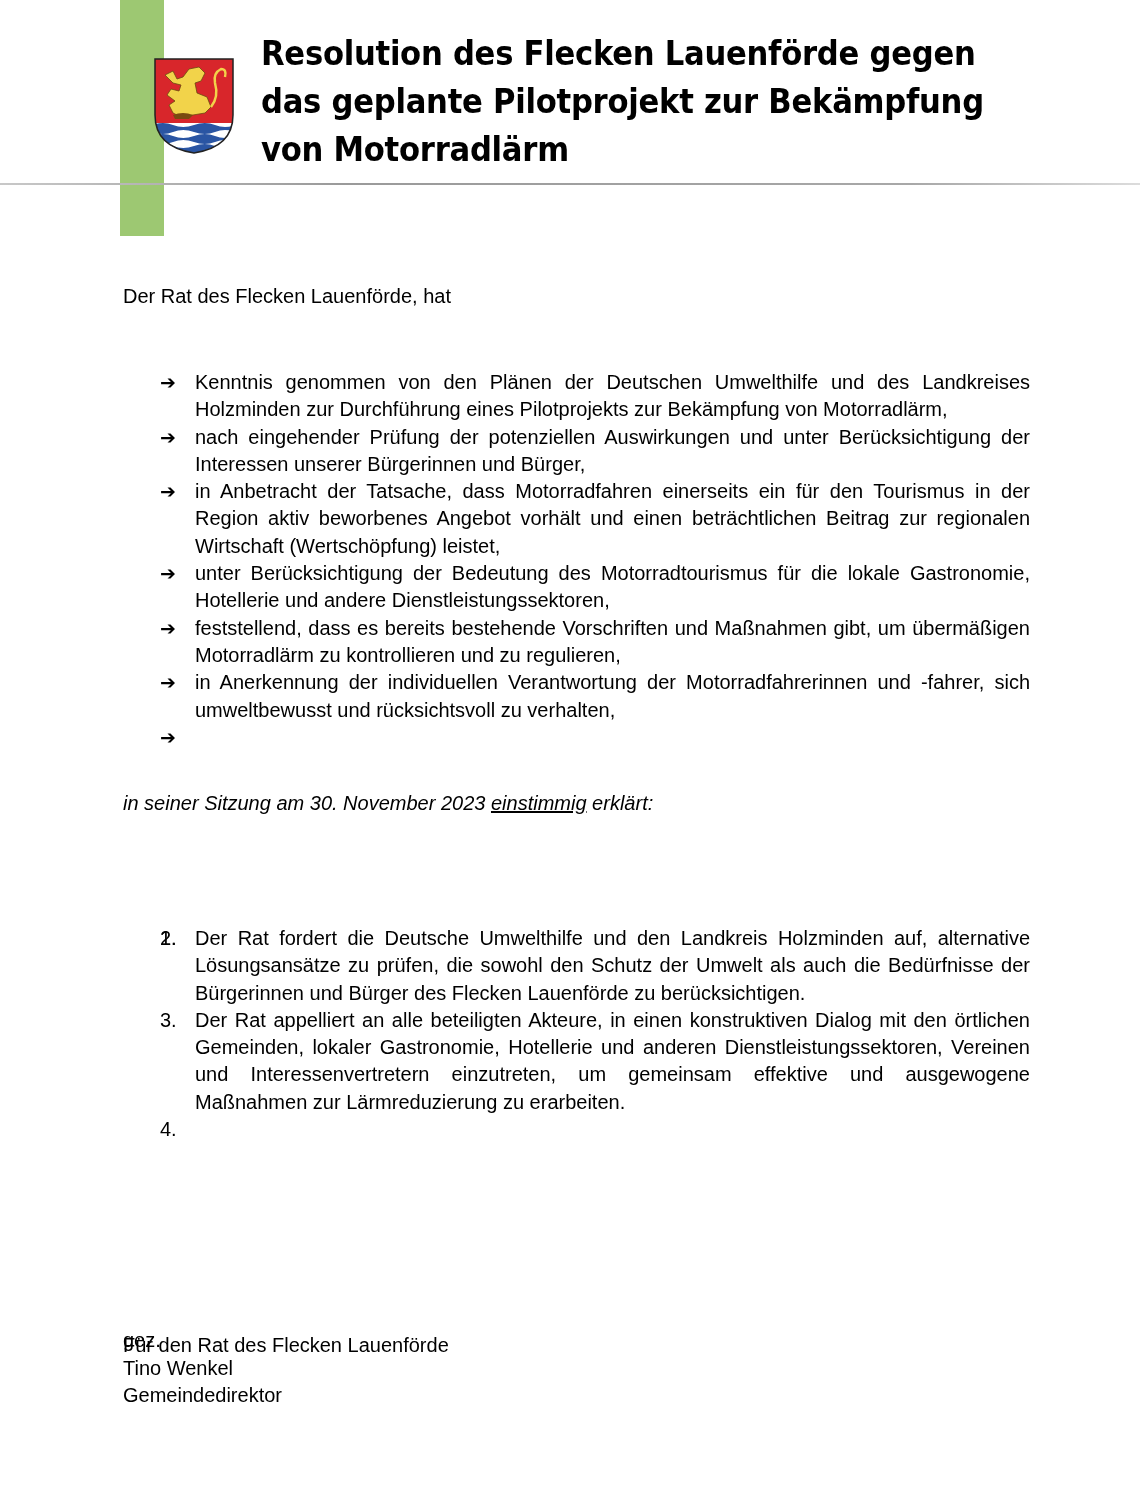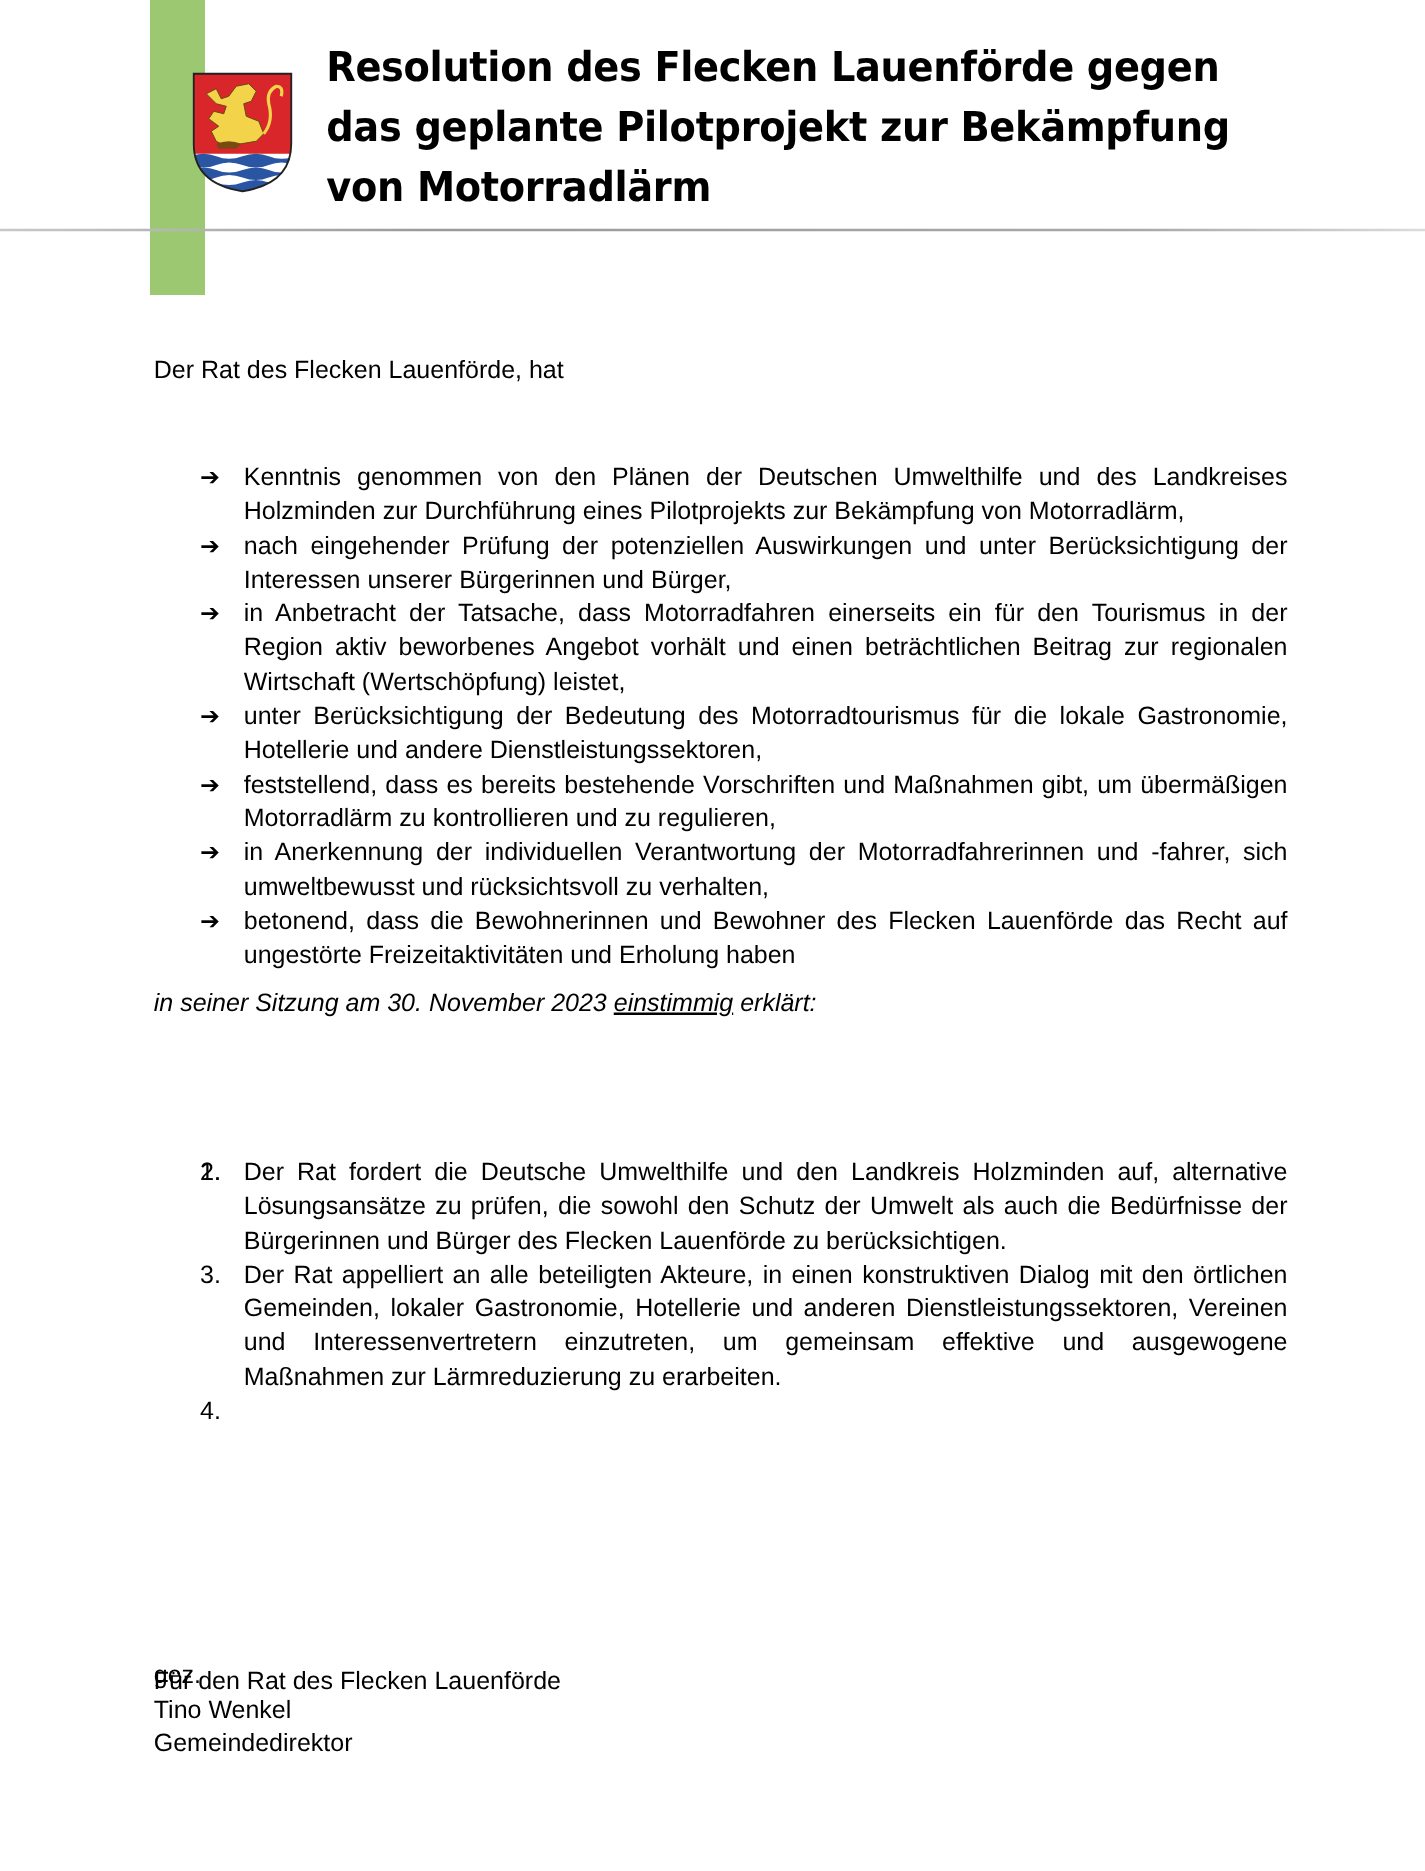--- a/index.html
+++ b/index.html
@@ -59,21 +59,21 @@
 
 <div class="intro body-text">Der Rat des Flecken Lauenförde, hat</div>
 
 <ul class="bullets body-text">
   <li><span class="arrow">➔</span><span>Kenntnis genommen von den Plänen der Deutschen Umwelthilfe und des Landkreises Holzminden zur Durchführung eines Pilotprojekts zur Bekämpfung von Motorradlärm,</span></li>
   <li><span class="arrow">➔</span><span>nach eingehender Prüfung der potenziellen Auswirkungen und unter Berücksichtigung der Interessen unserer Bürgerinnen und Bürger,</span></li>
   <li><span class="arrow">➔</span><span>in Anbetracht der Tatsache, dass Motorradfahren einerseits ein für den Tourismus in der Region aktiv beworbenes Angebot vorhält und einen beträchtlichen Beitrag zur regionalen Wirtschaft (Wertschöpfung) leistet,</span></li>
   <li><span class="arrow">➔</span><span>unter Berücksichtigung der Bedeutung des Motorradtourismus für die lokale Gastronomie, Hotellerie und andere Dienstleistungssektoren,</span></li>
   <li><span class="arrow">➔</span><span>feststellend, dass es bereits bestehende Vorschriften und Maßnahmen gibt, um übermäßigen Motorradlärm zu kontrollieren und zu regulieren,</span></li>
   <li><span class="arrow">➔</span><span>in Anerkennung der individuellen Verantwortung der Motorradfahrerinnen und -fahrer, sich umweltbewusst und rücksichtsvoll zu verhalten,</span></li>
-  <li><span class="arrow">➔</span><span>betonend, dass die Bewohnerinnen und Bewohner des Flecken Lauenförde das Recht auf ungestörte Freizeitaktivitäten und Erholung haben</span></li>
+  <li><span class="arrow">➔</span></li>
 </ul>
 
 <div class="session body-text"><span>in seiner Sitzung am 30. November 2023 </span><u>einstimmig</u><span> erklärt:</span></div>
 
 <ol class="decisions body-text">
   <li><span class="num">1.</span></li>
   <li><span class="num">2.</span><span>Der Rat fordert die Deutsche Umwelthilfe und den Landkreis Holzminden auf, alternative Lösungsansätze zu prüfen, die sowohl den Schutz der Umwelt als auch die Bedürfnisse der Bürgerinnen und Bürger des Flecken Lauenförde zu berücksichtigen.</span></li>
   <li><span class="num">3.</span><span>Der Rat appelliert an alle beteiligten Akteure, in einen konstruktiven Dialog mit den örtlichen Gemeinden, lokaler Gastronomie, Hotellerie und anderen Dienstleistungssektoren, Vereinen und Interessenvertretern einzutreten, um gemeinsam effektive und ausgewogene Maßnahmen zur Lärmreduzierung zu erarbeiten.</span></li>
   <li><span class="num">4.</span></li>
 </ol>

